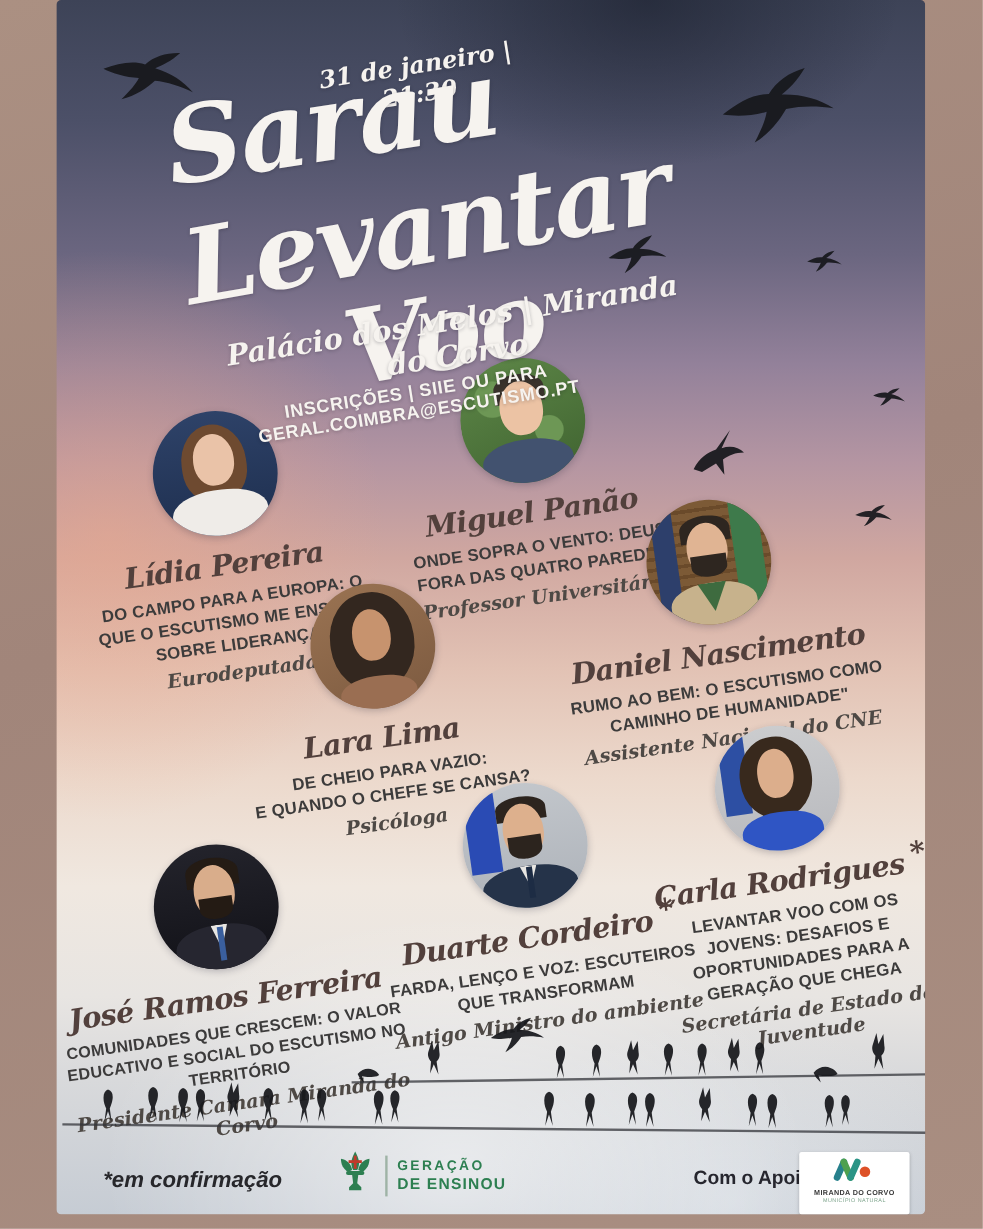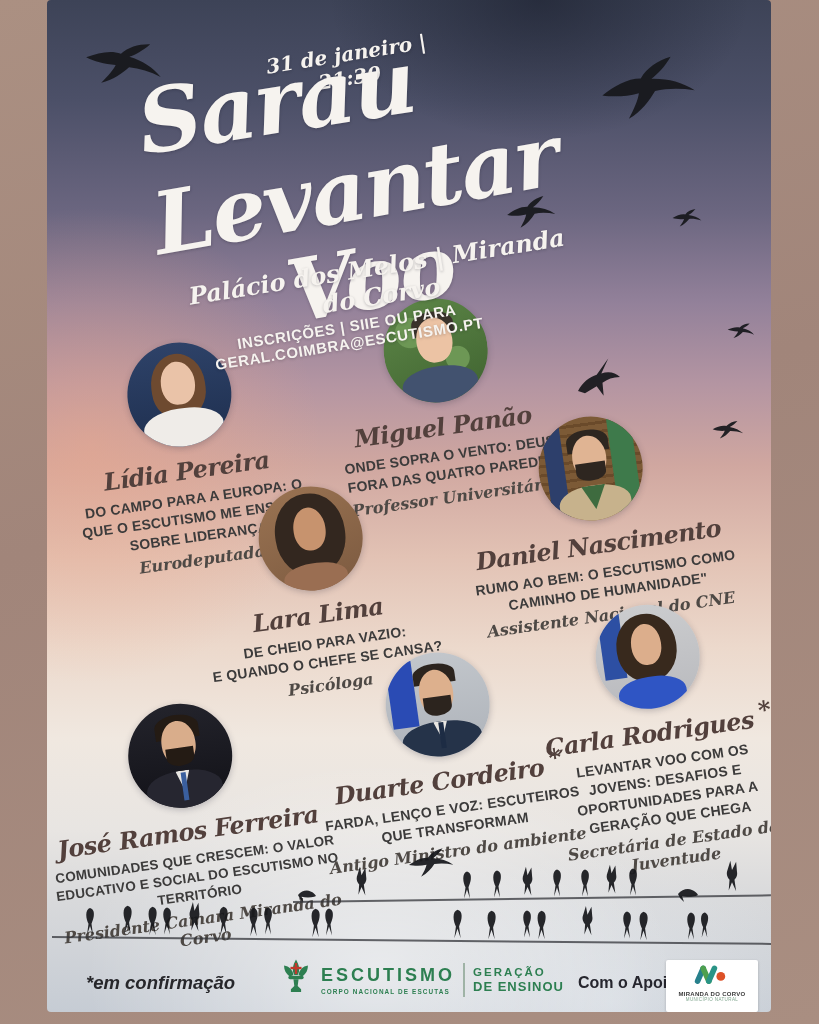--- a/index.html
+++ b/index.html
@@ -375,24 +375,20 @@
         <path d="M6 8 C12 9 16 13 17 19 L13 21 C8 18 6 13 6 8 Z"></path>
         <path d="M34 8 C28 9 24 13 23 19 L27 21 C32 18 34 13 34 8 Z"></path>
         <rect x="11" y="20" width="18" height="4" rx="2"></rect>
         <path d="M17 24 L23 24 L22 32 L26 36 L26 39 L14 39 L14 36 L18 32 Z"></path>
       </g>
       <g fill="#c0392b">
         <rect x="18.6" y="5" width="2.8" height="13"></rect>
         <rect x="13.5" y="9.5" width="13" height="2.8"></rect>
       </g>
     </svg>
-    <div>
-      <div class="word">ESCUTISMO</div>
-      <div class="sub">CORPO NACIONAL DE ESCUTAS</div>
-    </div>
     <div class="div"></div>
     <div>
       <div class="r1">GERAÇÃO</div>
       <div class="r2">DE ENSINOU</div>
     </div>
   </div>
 
   <div class="apoio">Com o Apoio:</div>
 
   <div class="mlogo">

